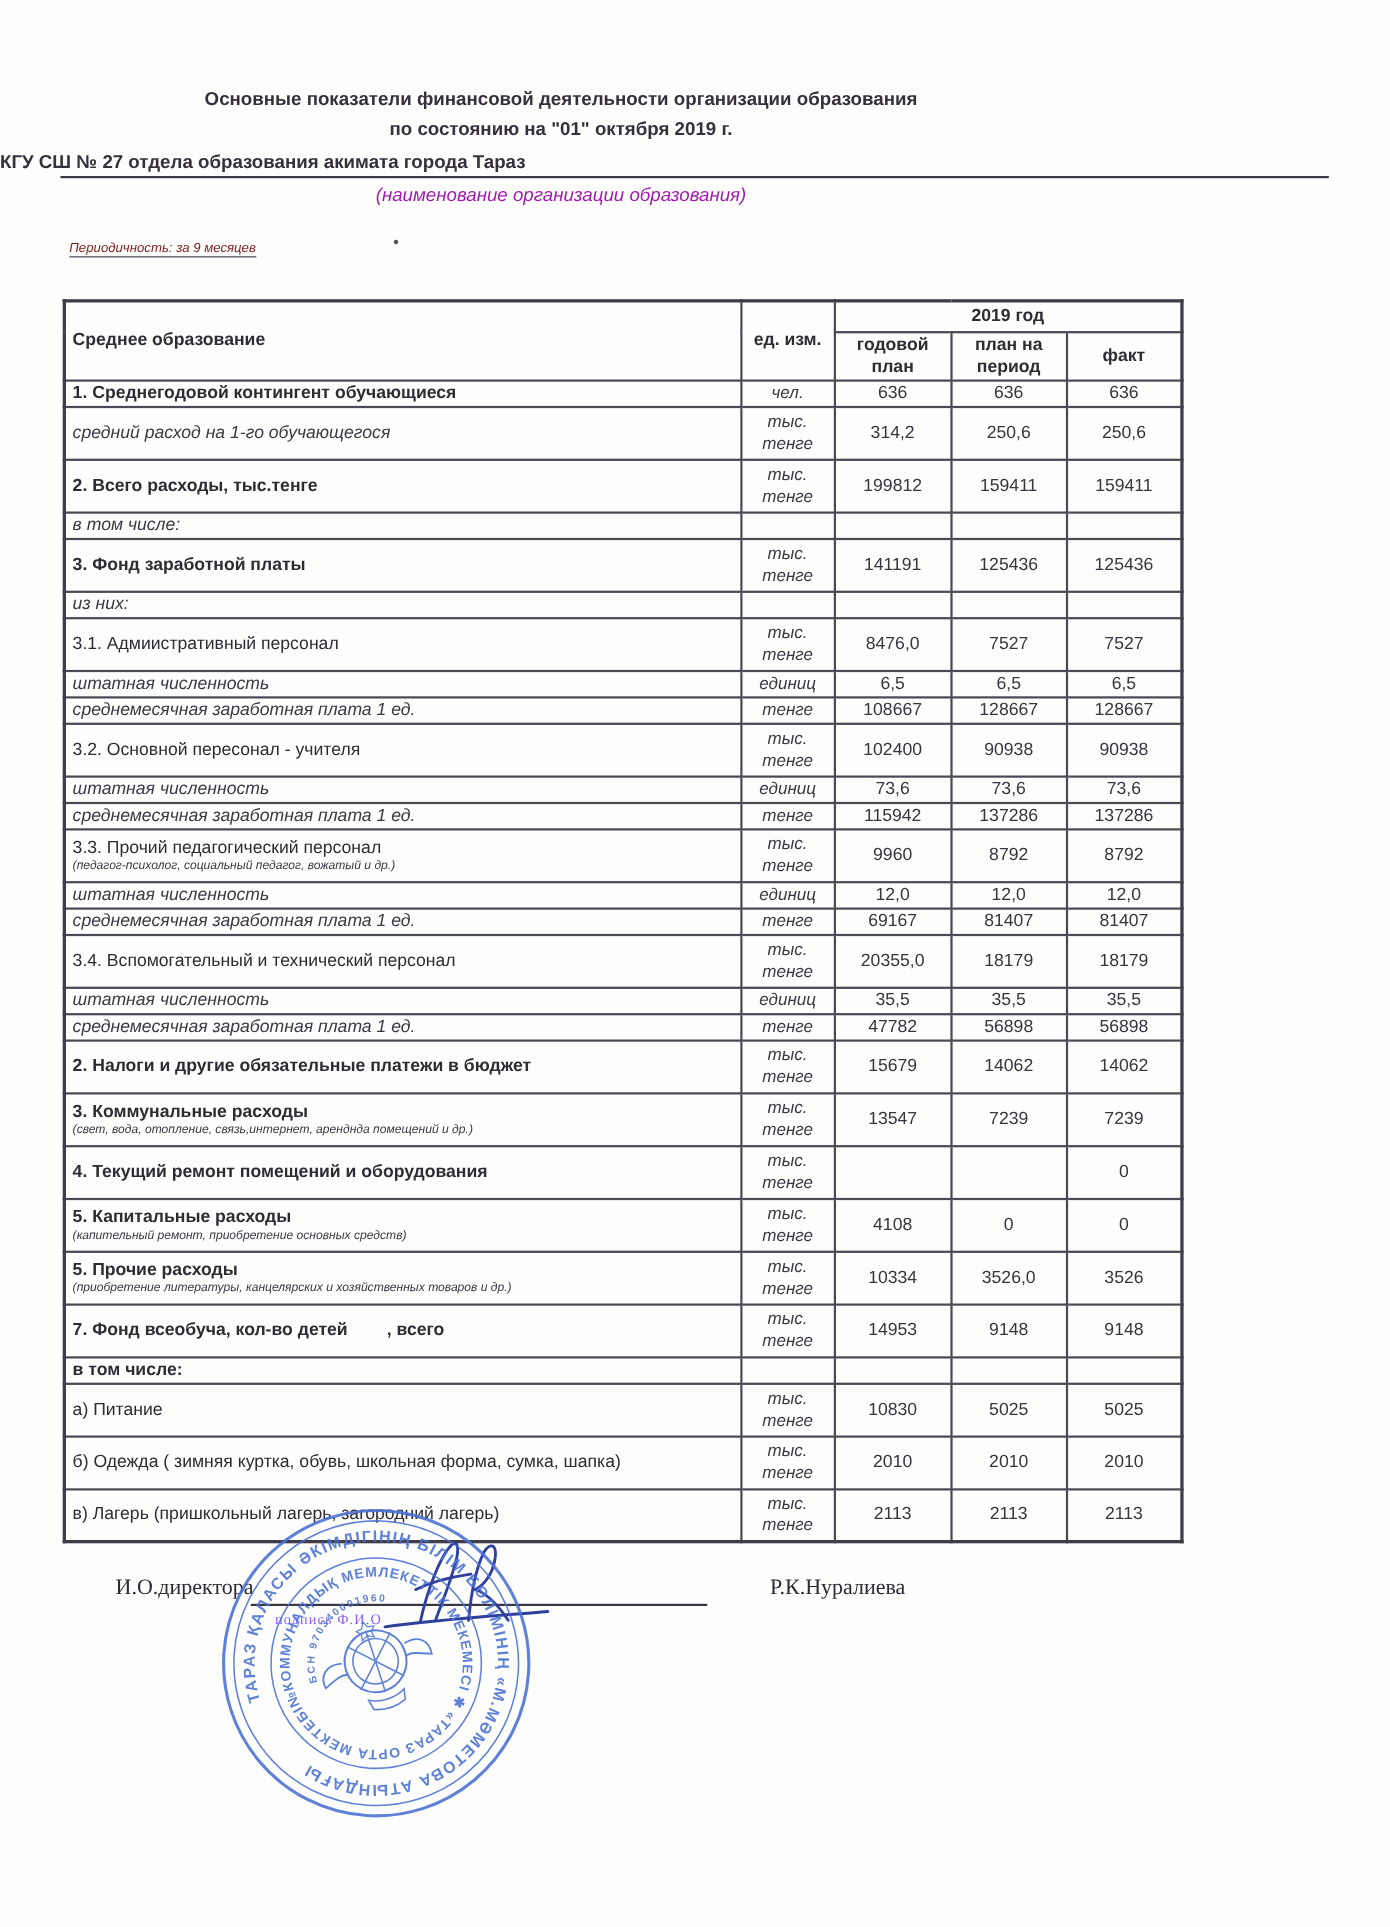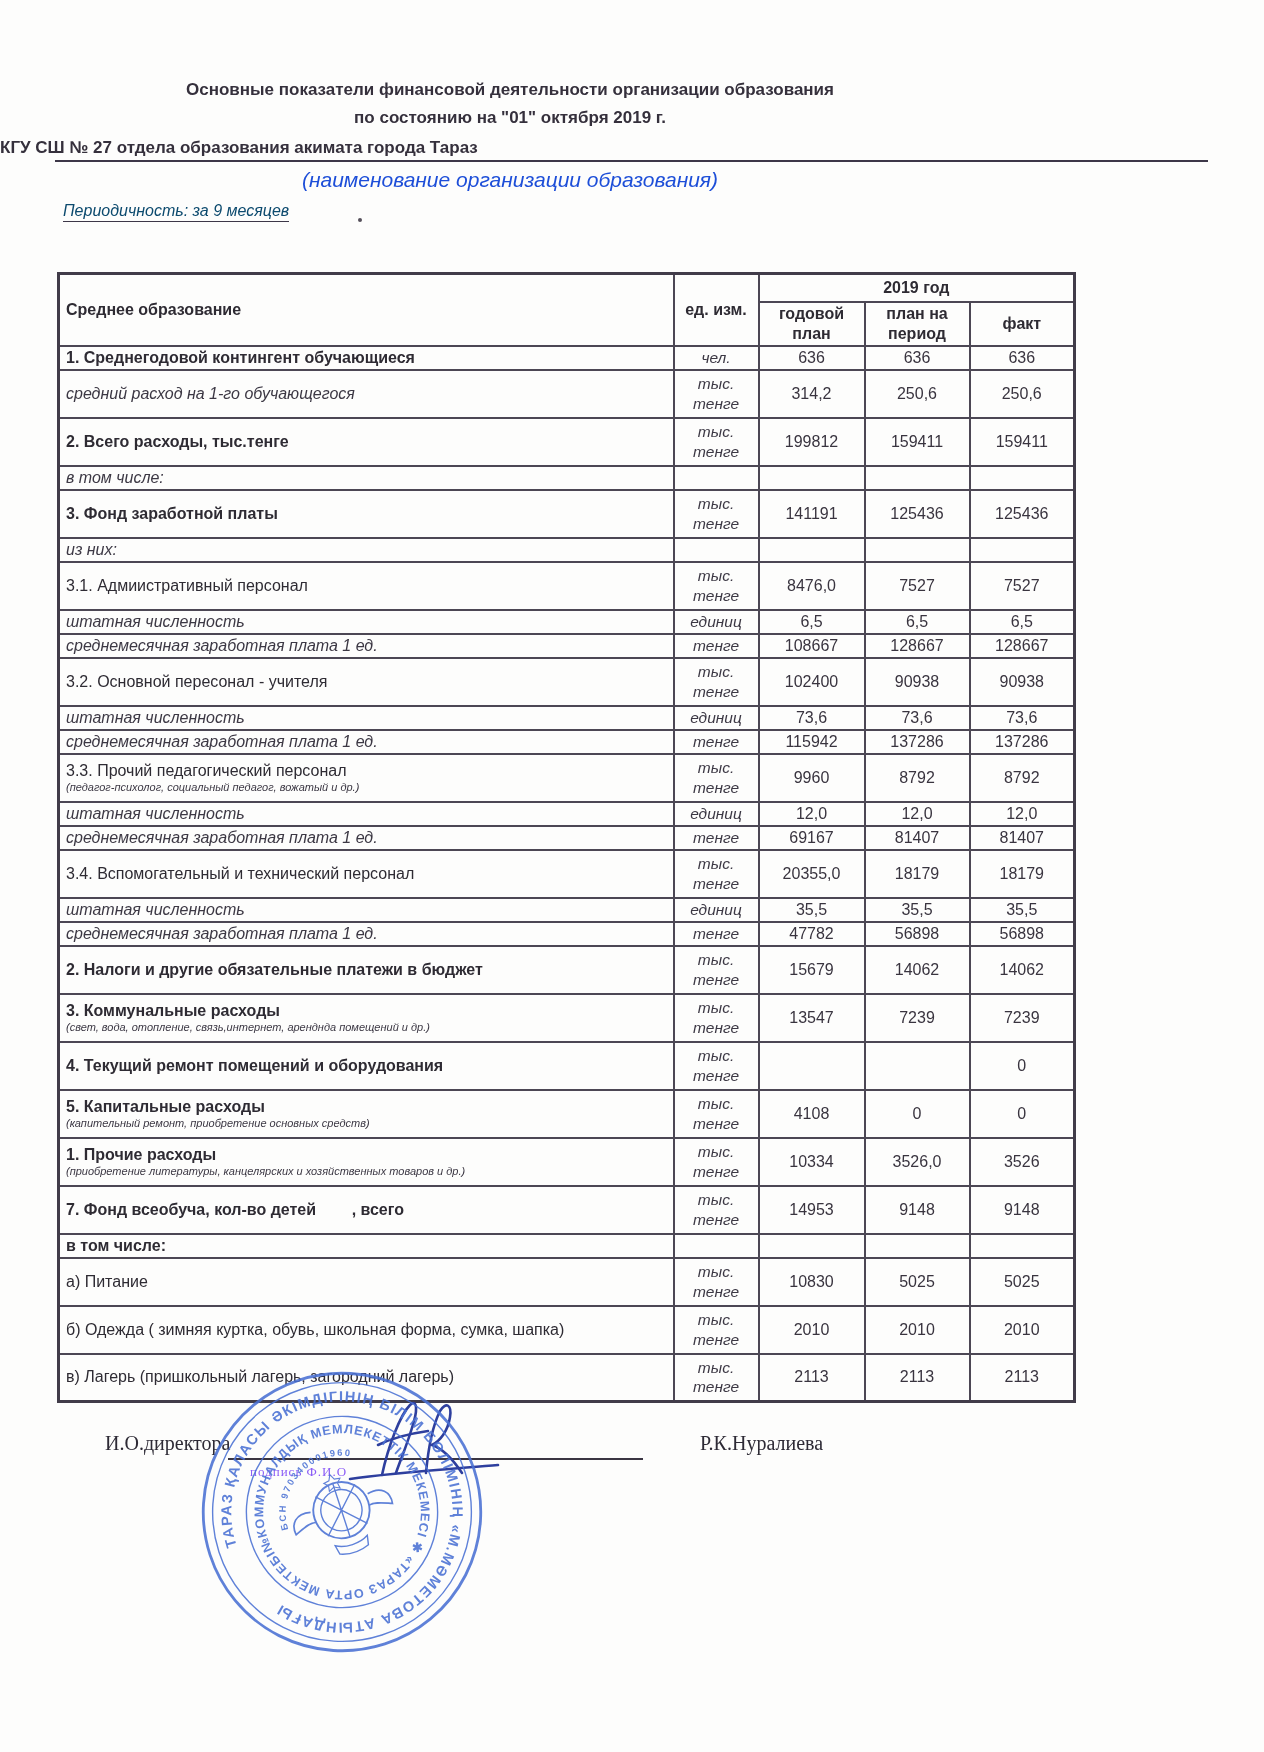--- a/index.html
+++ b/index.html
@@ -21,25 +21,25 @@
   .org-line{
     position:absolute;top:138px;left:0;width:1020px;
     text-align:left;font-weight:bold;font-size:17px;color:#35303c;
   }
   .org-underline{
     position:absolute;top:160px;left:55px;width:1153px;height:2px;
     background:#3d3748;
   }
   .org-caption{
     position:absolute;top:168px;left:0;width:1020px;
-    text-align:center;font-style:italic;font-size:21px;color:#1d4ed8;
+    text-align:center;font-style:italic;font-size:17px;color:#a21caf;
   }
   .periodicity{
-    position:absolute;top:202px;left:63px;
-    font-style:italic;font-size:16px;color:#0c4a6e;
+    position:absolute;top:218px;left:63px;
+    font-style:italic;font-size:12px;color:#7f1d1d;
     border-bottom:1.5px solid #3d3748;padding-bottom:1px;
   }
   .scan-dot{
     position:absolute;top:218px;left:358px;width:4px;height:4px;
     border-radius:50%;background:#55505a;
   }
 
   
   .fin-table{
     position:absolute;top:272px;left:57px;
@@ -340,21 +340,21 @@
             <span class="sub">(капительный ремонт, приобретение основных средств)</span>
           </td>
       <td class="c-unit">тыс.
 тенге</td>
       <td class="c-num">4108</td>
       <td class="c-num">0</td>
       <td class="c-num">0</td>
     </tr>
         <tr class="h2">
       <td class="c-label">
-            <span class="main bold">1. Прочие расходы</span>
+            <span class="main bold">5. Прочие расходы</span>
             <span class="sub">(приобретение литературы, канцелярских и хозяйственных товаров и др.)</span>
           </td>
       <td class="c-unit">тыс.
 тенге</td>
       <td class="c-num">10334</td>
       <td class="c-num">3526,0</td>
       <td class="c-num">3526</td>
     </tr>
         <tr class="h2">
       <td class="c-label">

